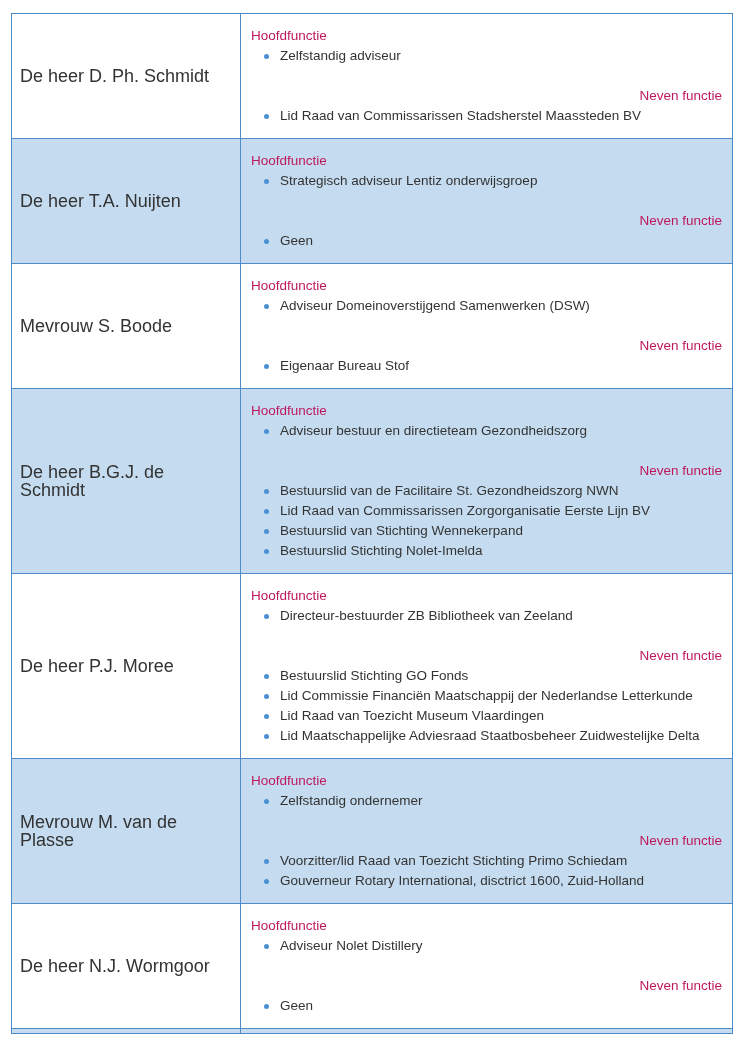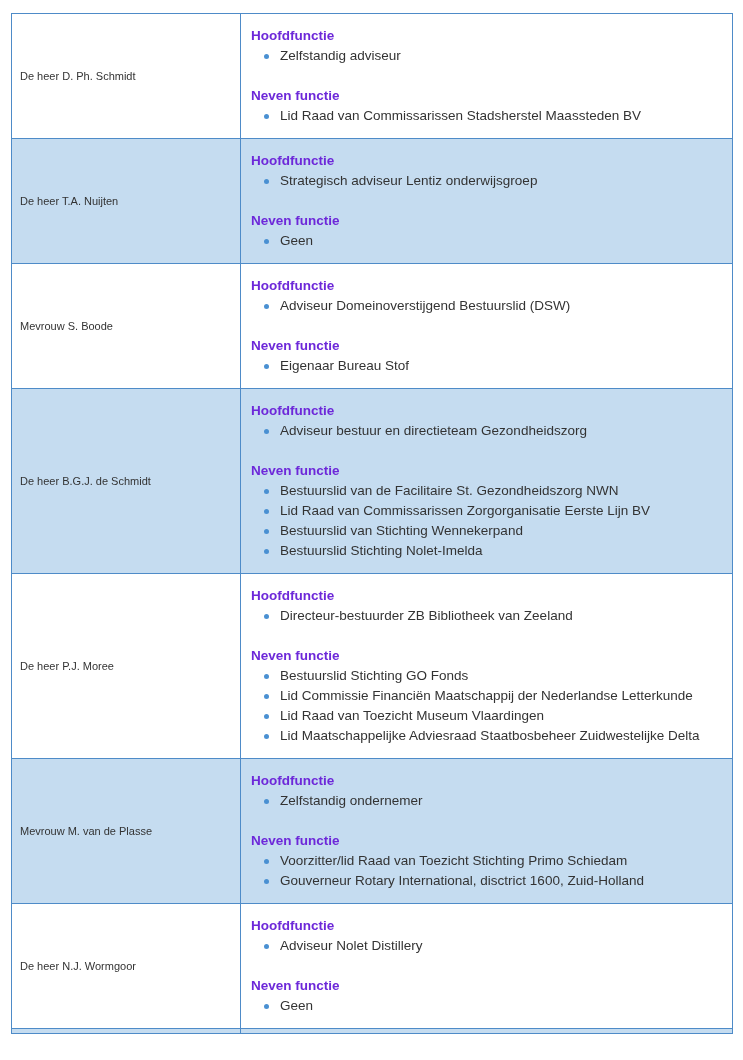--- a/index.html
+++ b/index.html
@@ -26,35 +26,36 @@
   table.functions td {
     border: 1px solid var(--border-color, #4e8bc8);
     background: #ffffff;
   }
   tr.alt td {
     background: var(--alt-bg, #c5dcf0);
   }
   .name-cell {
     vertical-align: middle;
     padding: 6px 8px;
-    font-size: 11px;
+    font-size: 18px;
     line-height: 18px;
   }
   .func-cell {
     vertical-align: top;
     padding: 12px 10px;
     font-size: 13.5px;
     line-height: 20px;
   }
   .sec-label {
-    font-weight: bold;
-    color: #6d28d9;
+    font-weight: normal;
+    color: #be185d;
   }
   .sec-gap {
     margin-top: 20px;
+    text-align: right;
   }
   ul.bullets {
     margin: 0;
     padding: 0;
     list-style: none;
   }
   ul.bullets li {
     position: relative;
     padding-left: 29px;
   }
@@ -110,21 +111,21 @@
       <ul class="bullets neven italic">
               <li><span class="dot"></span><span class="txt">Geen</span></li>
             </ul>
     </td>
   </tr>
         <tr>
     <td class="name-cell">Mevrouw S. Boode</td>
     <td class="func-cell">
       <div class="sec-label">Hoofdfunctie</div>
       <ul class="bullets">
-              <li><span class="dot"></span><span class="txt">Adviseur Domeinoverstijgend Bestuurslid (DSW)</span></li>
+              <li><span class="dot"></span><span class="txt">Adviseur Domeinoverstijgend Samenwerken (DSW)</span></li>
             </ul>
       <div class="sec-label sec-gap">Neven functie</div>
       <ul class="bullets neven">
               <li><span class="dot"></span><span class="txt">Eigenaar Bureau Stof</span></li>
             </ul>
     </td>
   </tr>
         <tr class="alt">
     <td class="name-cell">De heer B.G.J. de Schmidt</td>
     <td class="func-cell">

